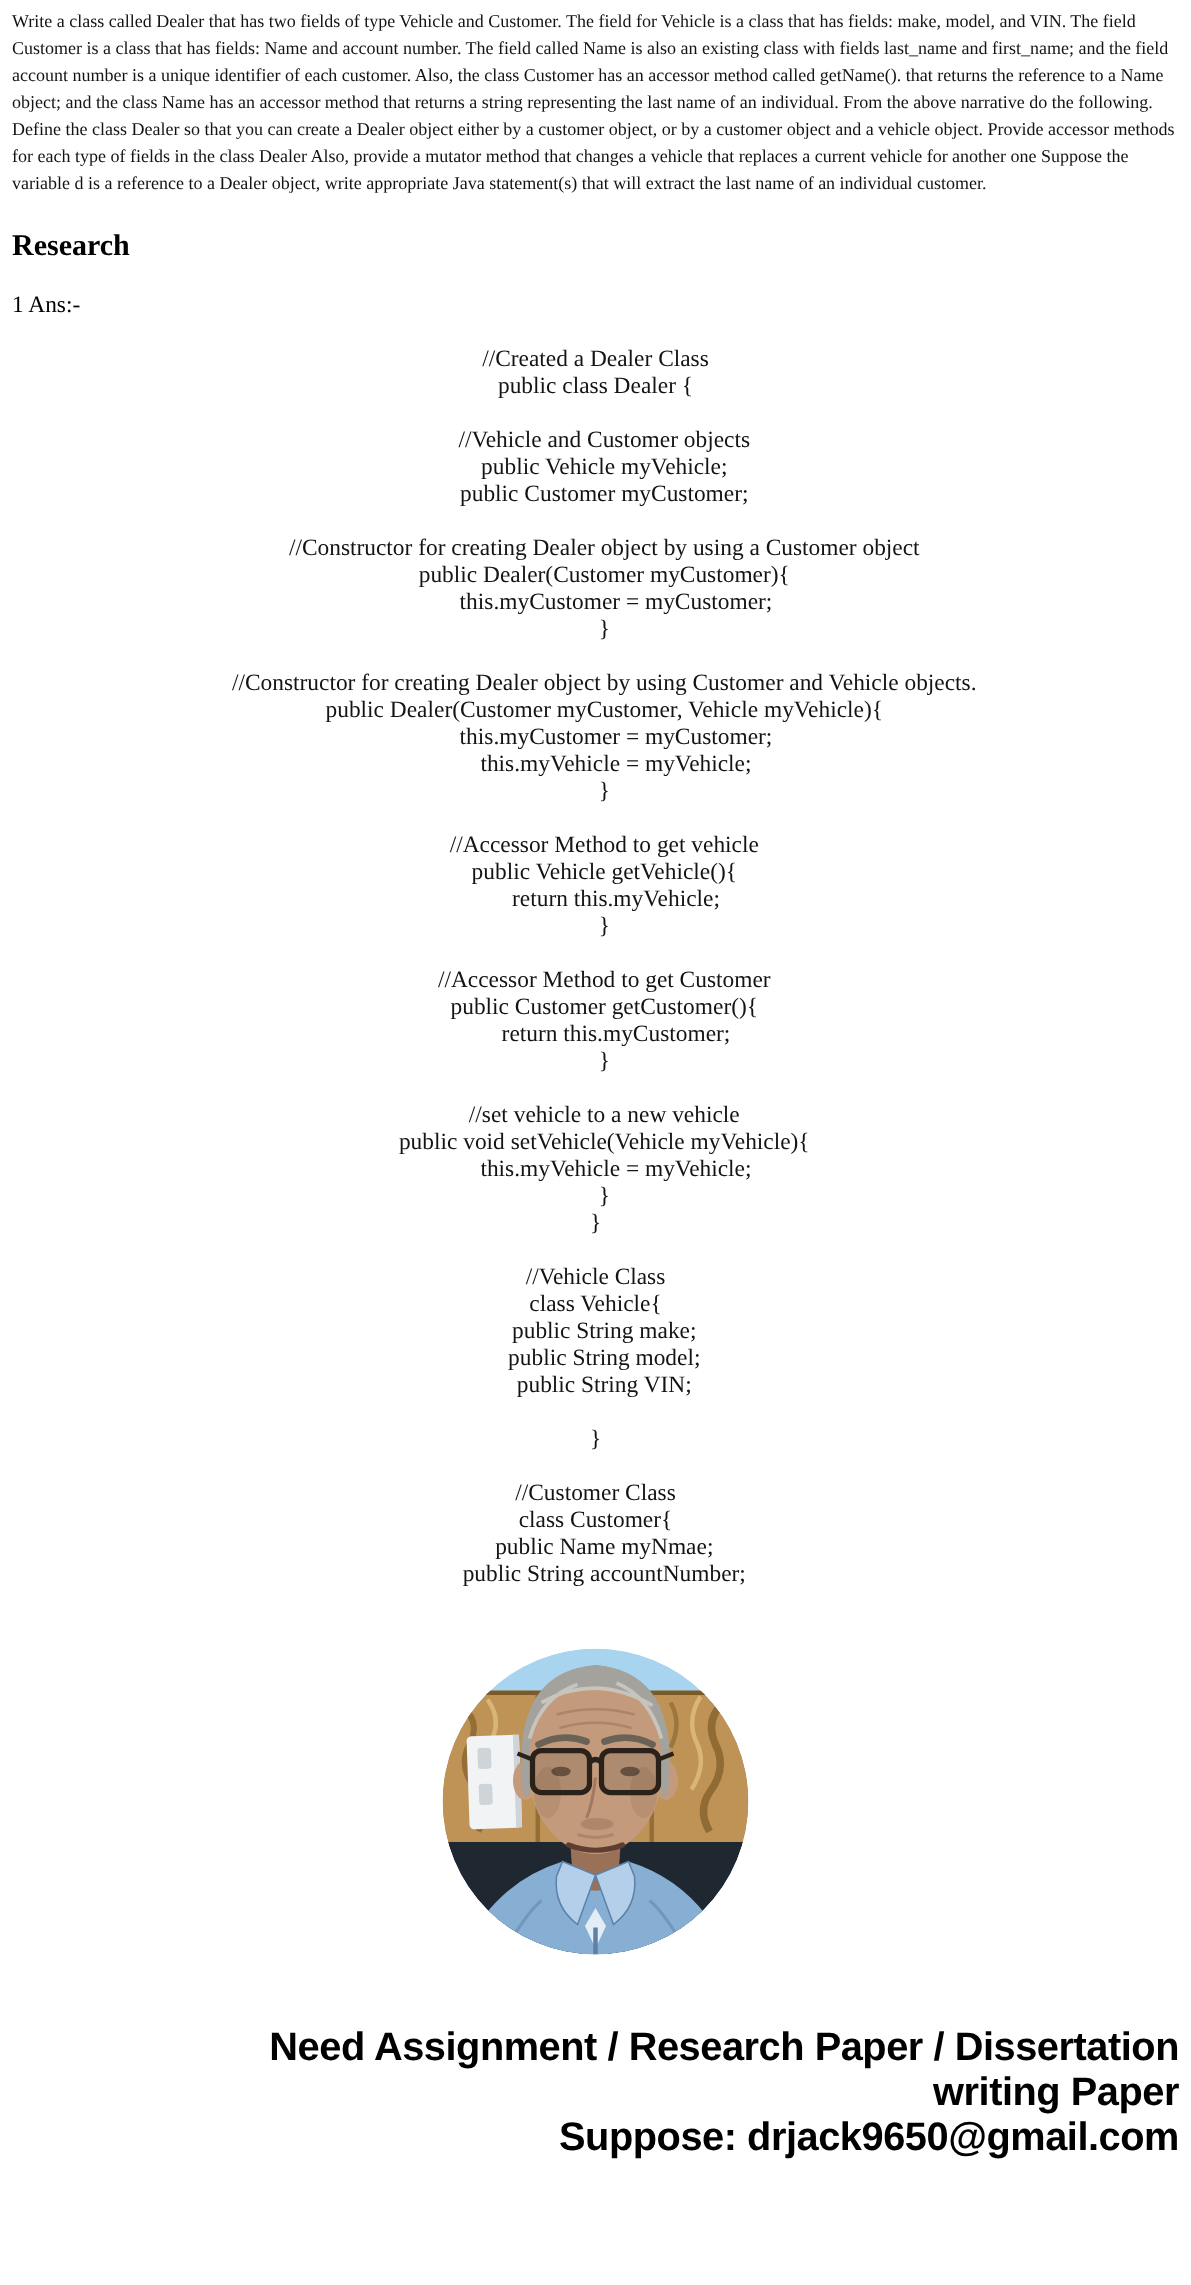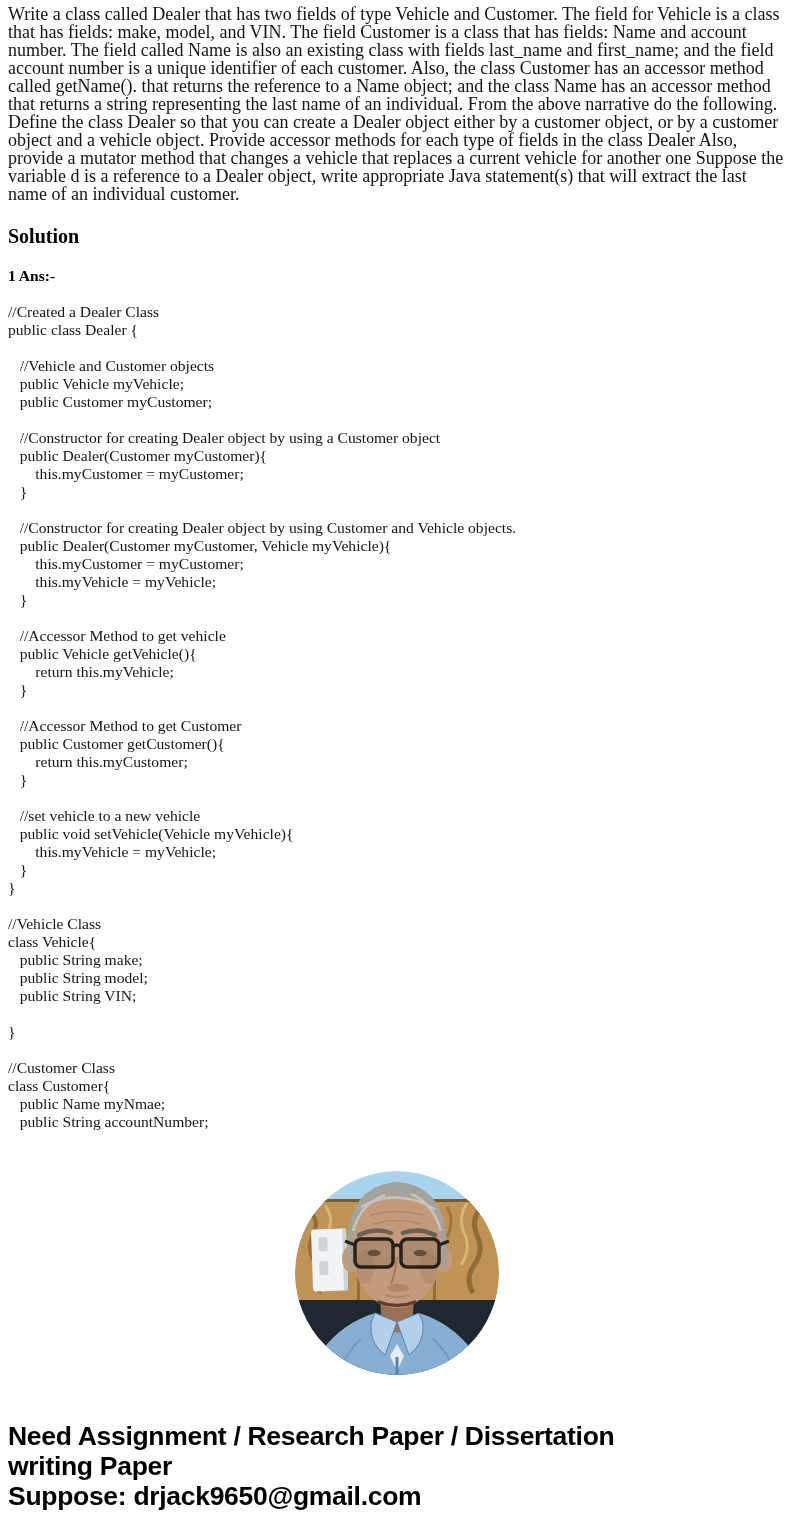--- a/index.html
+++ b/index.html
@@ -5,56 +5,56 @@
   html, body { margin:0; padding:0; background:#ffffff; }
   body {
     width:794px; min-height:1523px;
     font-family:"Liberation Serif", serif;
     color:#101010;
     position:relative;
   }
   .page { padding:5px 8px 30px 8px; box-sizing:border-box; }
 
   .question {
-    margin:0; font-size:18px; line-height:18px; color:#131313;
+    margin:0; font-size:12px; line-height:18px; color:#131313;
   }
   .solution-heading {
     margin:21px 0 0 0; font-size:20px; line-height:24px; font-weight:bold; color:#000;
   }
   .answer-label {
-    margin:19px 0 0 0; font-size:15.6px; line-height:18px; font-weight:bold; color:#000;
+    margin:19px 0 0 0; font-size:15.6px; line-height:18px; font-weight:normal; color:#000;
   }
   .code {
     margin:18px 0 0 0;
     font-family:"Liberation Serif", serif;
     font-size:15.6px; line-height:18px;
-    white-space:pre; color:#141414;
+    white-space:pre; color:#141414;text-align:center;
   }
 
   .avatar-wrap {
     width:204px; height:204px; margin:40px auto 0 auto;
     border-radius:50%; overflow:hidden; position:relative;
   }
   .avatar-wrap svg { display:block; }
 
   .footer {
-    margin-top:46px; text-align:left;
+    margin-top:46px; text-align:right;
     font-family:"Liberation Sans", sans-serif;
     font-weight:bold; font-size:26.5px; line-height:30px;
     letter-spacing:-0.3px; color:#000;
   }
 </style>
 </head>
 <body>
 
 <div class="page">
 
   <p class="question">Write a class called Dealer that has two fields of type Vehicle and Customer. The field for Vehicle is a class that has fields: make, model, and VIN. The field Customer is a class that has fields: Name and account number. The field called Name is also an existing class with fields last_name and first_name; and the field account number is a unique identifier of each customer. Also, the class Customer has an accessor method called getName(). that returns the reference to a Name object; and the class Name has an accessor method that returns a string representing the last name of an individual. From the above narrative do the following. Define the class Dealer so that you can create a Dealer object either by a customer object, or by a customer object and a vehicle object. Provide accessor methods for each type of fields in the class Dealer Also, provide a mutator method that changes a vehicle that replaces a current vehicle for another one Suppose the variable d is a reference to a Dealer object, write appropriate Java statement(s) that will extract the last name of an individual customer.</p>
 
-  <h2 class="solution-heading">Solution</h2>
+  <h2 class="solution-heading">Research</h2>
 
   <h3 class="answer-label">1 Ans:-</h3>
 
   <pre class="code">//Created a Dealer Class
 public class Dealer {
 
    //Vehicle and Customer objects
    public Vehicle myVehicle;
    public Customer myCustomer;
 

